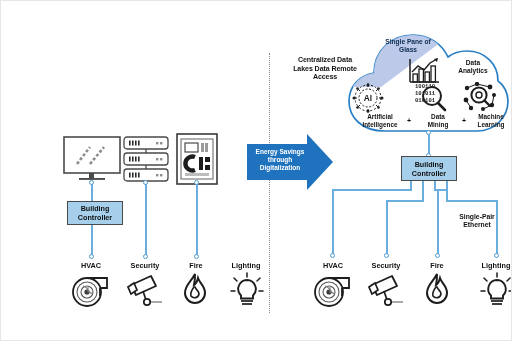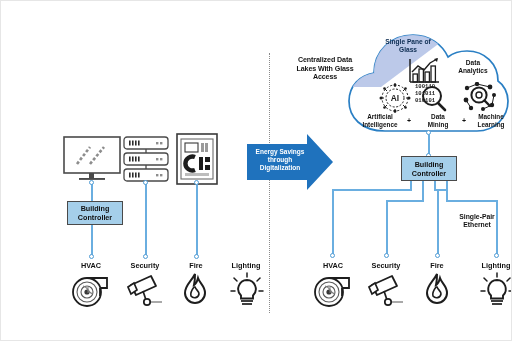--- a/index.html
+++ b/index.html
@@ -249,21 +249,21 @@
     <svg width="86" height="56" viewBox="0 0 86 56">
       <path d="M0 10 H60 V0 L86 28 L60 56 V46 H0 Z" fill="#1f72bd"></path>
     </svg>
   </div>
   <div class="abs" id="arrow-text">
     <span>Energy Savings</span><br>
     <span>through</span><br>
     <span>Digitalization</span>
   </div>
 
-  <div class="abs lbl" id="right-caption">Centralized Data Lakes With Glass Access</div>
+  <div class="abs lbl" id="right-caption">Centralized Data Lakes Data Remote Access</div>
 
   <div class="abs" id="cloud-wrap">
     <svg width="172" height="110" viewBox="0 0 172 110">
       <defs>
         <clipPath id="cloudclip">
           <path d="M44 104 C20 104 8 90 8 74 C8 59 19 48 33 46 C33 24 50 8 72 8
                    C88 8 101 17 107 30 C112 26 119 24 126 24 C144 24 157 37 157 54
                    C163 58 167 66 167 74 C167 90 154 104 136 104 Z"></path>
         </clipPath>
       </defs>
@@ -293,21 +293,21 @@
       </g>
       <polyline points="5,15 11,9 17,13 23,6 30,2" fill="none" stroke="#1d1d1d" stroke-width="1.4"></polyline>
       <path d="M27 2 L31 1 L30 5 Z" fill="#1d1d1d"></path>
     </svg>
   </div>
   <div class="abs" id="da-text">
     <span>Data</span><br>
     <span>Analytics</span>
   </div>
 
-  <div class="abs" style="left:378px;top:82px;">
+  <div class="abs" style="left:351px;top:82px;">
     <svg width="32" height="30" viewBox="0 0 32 30">
       <g stroke="#1d1d1d" stroke-width="1" fill="none">
         <circle cx="16" cy="15" r="9" stroke-dasharray="2 1.6"></circle>
         <circle cx="16" cy="15" r="13" stroke-dasharray="2 2"></circle>
         <line x1="16" y1="0" x2="16" y2="4"></line>
           <line x1="16" y1="26" x2="16" y2="30"></line>
         <line x1="1" y1="15" x2="5" y2="15"></line>
           <line x1="27" y1="15" x2="31" y2="15"></line>
         <line x1="5" y1="5" x2="8" y2="8"></line>
           <line x1="24" y1="22" x2="27" y2="25"></line>

